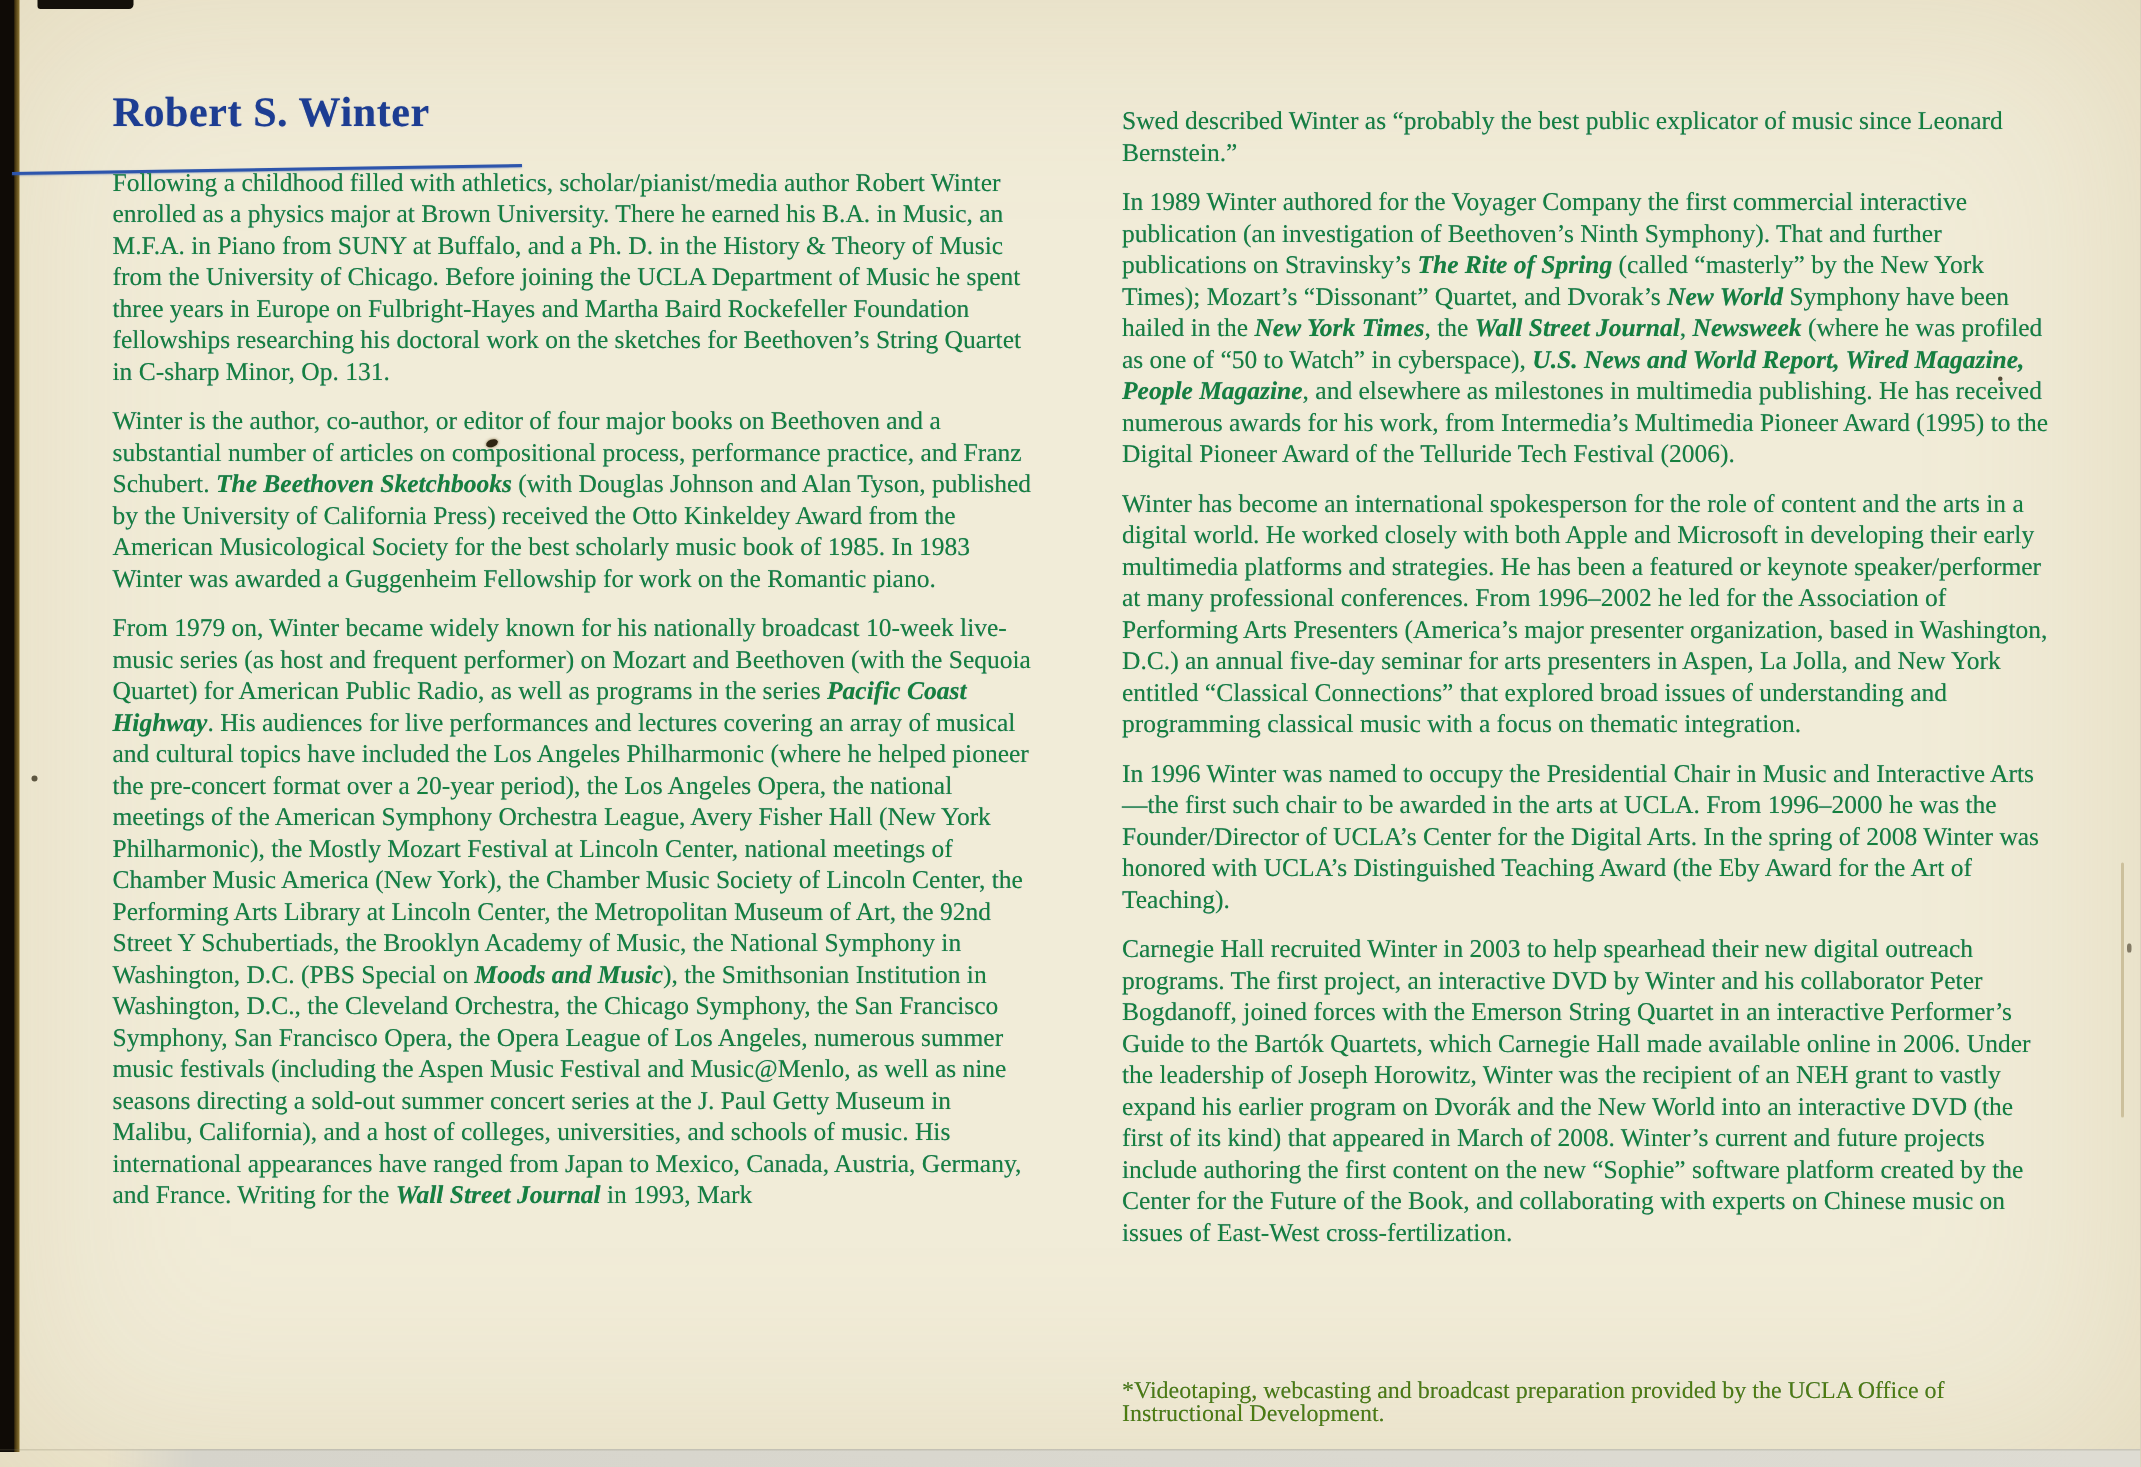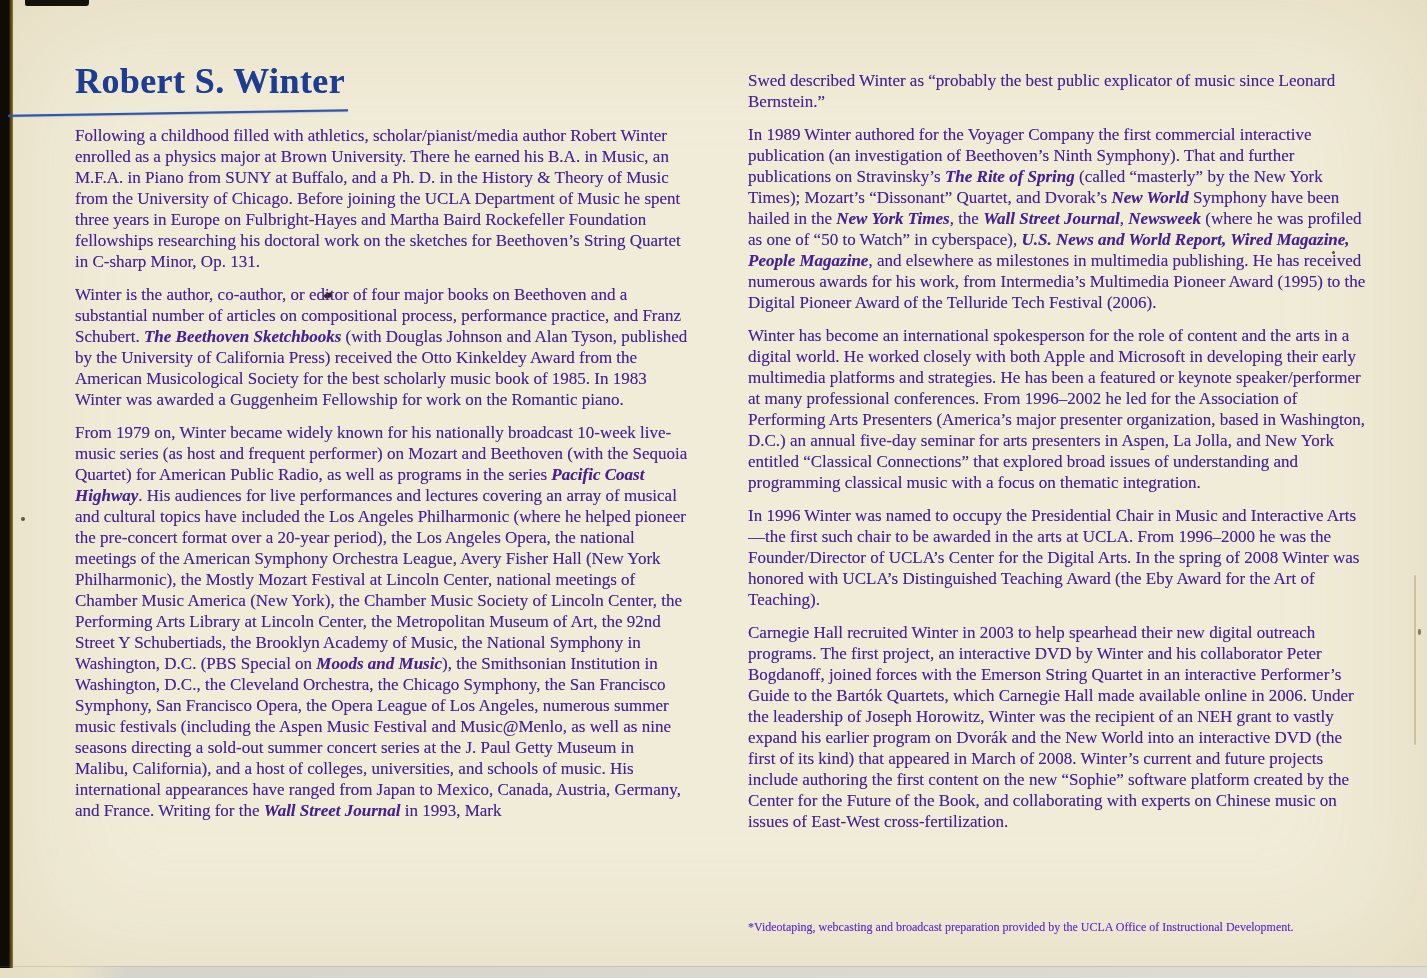--- a/index.html
+++ b/index.html
@@ -32,41 +32,41 @@
     background: rgba(150,125,70,0.35); border-radius: 2px;
   }
   .speck { position: absolute; background: #2e2512; border-radius: 50%; }
   .speck.s1 { left: 324px; top: 293px; width: 8px; height: 5px; box-shadow: 0 0 2px rgba(95,75,30,0.8); transform: rotate(-20deg); }
   .speck.s2 { left: 1332px; top: 251px; width: 3px; height: 3px; opacity: .8; }
   .speck.s3 { left: 21px; top: 517px; width: 4px; height: 4px; opacity: .75; }
   .speck.s4 { left: 1418px; top: 629px; width: 3px; height: 6px; opacity: .55; border-radius: 40%; }
   
   .title {
     position: absolute; left: 75px; top: 60px; margin: 0;
-    font-size: 36px; font-weight: 600; letter-spacing: 0.4px;
+    font-size: 28px; font-weight: 600; letter-spacing: 0.4px;
     color: #1d3d92;
     text-shadow: 0 0 0.6px rgba(29,61,146,0.55);
   }
   .title-rule {
     position: absolute; left: 8px; top: 112px; width: 340px; height: 2px;
     background: #2d55ac; transform: rotate(-0.9deg);
     box-shadow: 0 0.5px 1px rgba(45,85,172,0.5);
   }
   
   .col {
     position: absolute; font-size: 17px; line-height: 21px;
-    color: #4c1d95; text-shadow: 0 0 0.45px rgba(43,85,162,0.55);
+    color: #15803d; text-shadow: 0 0 0.45px rgba(43,85,162,0.55);
   }
-  .col-left  { left: 75px;  top: 125px; width: 613px; }
+  .col-left  { left: 75px;  top: 111px; width: 613px; }
   .col-right { left: 748px; top: 70px;  width: 618px; }
   .para { margin: 0 0 12px 0; }
   .it { font-style: italic; font-weight: bold; }
   .footnote {
     position: absolute; left: 748px; top: 920px; width: 612px;
-    font-size: 12px; line-height: 15px; color: #6d28d9;
+    font-size: 16px; line-height: 15px; color: #4d7c0f;
     text-shadow: 0 0 0.4px rgba(43,85,162,0.5);
   }
 </style>
 </head>
 <body>
 
 <div class="page">
   <div class="edge-left"></div>
   <div class="edge-top-mark"></div>
   <div class="edge-bottom"></div>

